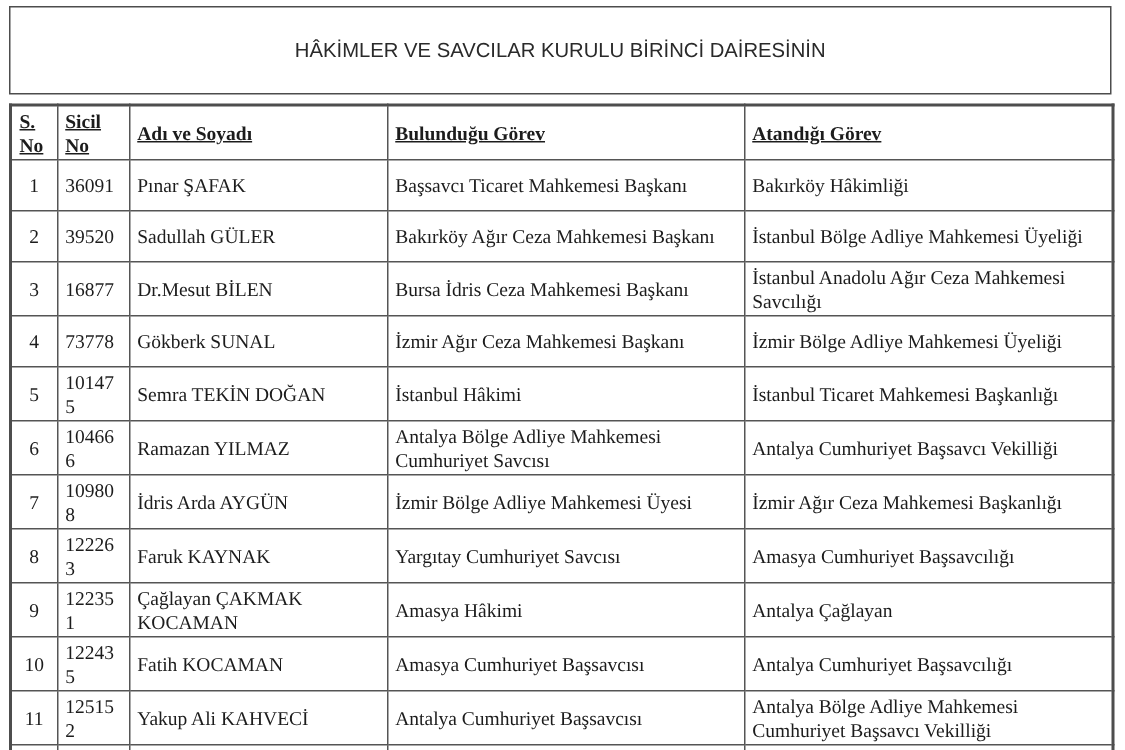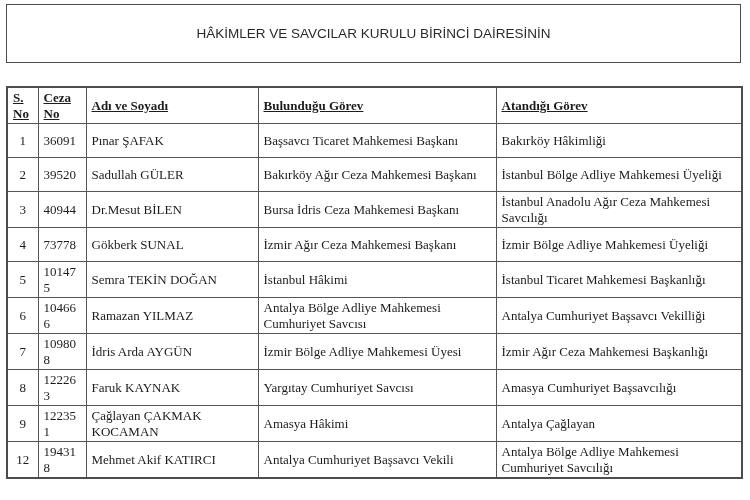--- a/index.html
+++ b/index.html
@@ -25,21 +25,21 @@
     height: 59px;
     display: flex;
     flex-direction: column;
     align-items: center;
     justify-content: center;
     text-align: center;
     font-family: "Liberation Sans", sans-serif;
     font-size: 13.5px;
     line-height: 19px;
     color: #2a2a2a;
-    margin-bottom: 23px;
+    margin-bottom: 6px;
   }
   
   table.decree {
     border-collapse: collapse;
     table-layout: fixed;
     width: 735px;
     border: 2px solid #4d4d4d;
     font-size: 13px;
   }
   table.decree th, table.decree td {
@@ -77,21 +77,21 @@
     <colgroup>
       <col class="c-sno">
         <col class="c-sicil">
         <col class="c-name">
         <col class="c-cur">
         <col class="c-asg">
     </colgroup>
     <thead>
       <tr>
         <th>S.No</th>
-        <th>Ceza No</th>
+        <th>Sicil No</th>
         <th>Adı ve Soyadı</th>
         <th>Bulunduğu Görev</th>
         <th>Atandığı Görev</th>
       </tr>
     </thead>
     <tbody>
         <tr>
           <td class="c-center">1</td>
           <td>36091</td>
           <td>Pınar ŞAFAK</td>
@@ -100,21 +100,21 @@
         </tr>
         <tr>
           <td class="c-center">2</td>
           <td>39520</td>
           <td>Sadullah GÜLER</td>
           <td>Bakırköy Ağır Ceza Mahkemesi Başkanı</td>
           <td>İstanbul Bölge Adliye Mahkemesi Üyeliği</td>
         </tr>
         <tr>
           <td class="c-center">3</td>
-          <td>40944</td>
+          <td>16877</td>
           <td>Dr.Mesut BİLEN</td>
           <td>Bursa İdris Ceza Mahkemesi Başkanı</td>
           <td>İstanbul Anadolu Ağır Ceza Mahkemesi Savcılığı</td>
         </tr>
         <tr>
           <td class="c-center">4</td>
           <td>73778</td>
           <td>Gökberk SUNAL</td>
           <td>İzmir Ağır Ceza Mahkemesi Başkanı</td>
           <td>İzmir Bölge Adliye Mahkemesi Üyeliği</td>
@@ -148,20 +148,34 @@
           <td>Amasya Cumhuriyet Başsavcılığı</td>
         </tr>
         <tr>
           <td class="c-center">9</td>
           <td>122351</td>
           <td>Çağlayan ÇAKMAK KOCAMAN</td>
           <td>Amasya Hâkimi</td>
           <td>Antalya Çağlayan</td>
         </tr>
         <tr>
+          <td class="c-center">10</td>
+          <td>122435</td>
+          <td>Fatih KOCAMAN</td>
+          <td>Amasya Cumhuriyet Başsavcısı</td>
+          <td>Antalya Cumhuriyet Başsavcılığı</td>
+        </tr>
+        <tr>
+          <td class="c-center">11</td>
+          <td>125152</td>
+          <td>Yakup Ali KAHVECİ</td>
+          <td>Antalya Cumhuriyet Başsavcısı</td>
+          <td>Antalya Bölge Adliye Mahkemesi Cumhuriyet Başsavcı Vekilliği</td>
+        </tr>
+        <tr>
           <td class="c-center">12</td>
           <td>194318</td>
           <td>Mehmet Akif KATIRCI</td>
           <td>Antalya Cumhuriyet Başsavcı Vekili</td>
           <td>Antalya Bölge Adliye Mahkemesi Cumhuriyet Savcılığı</td>
         </tr>
       </tbody>
   </table>
 
 </div>

